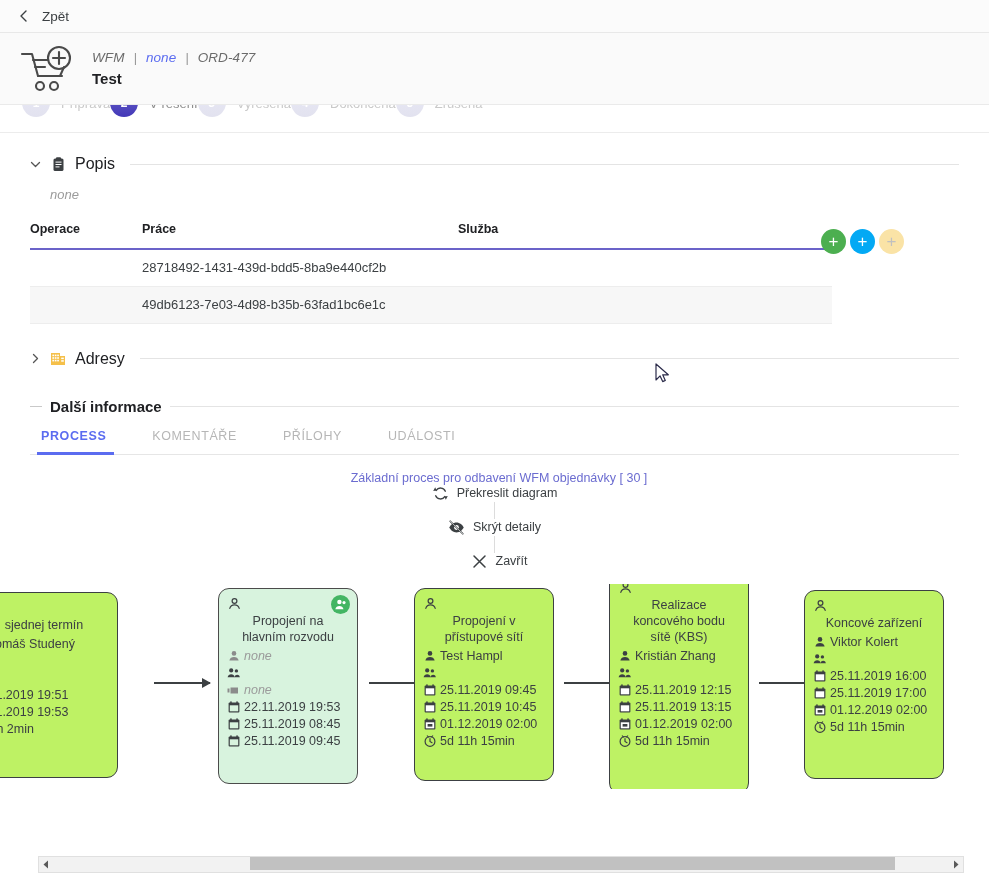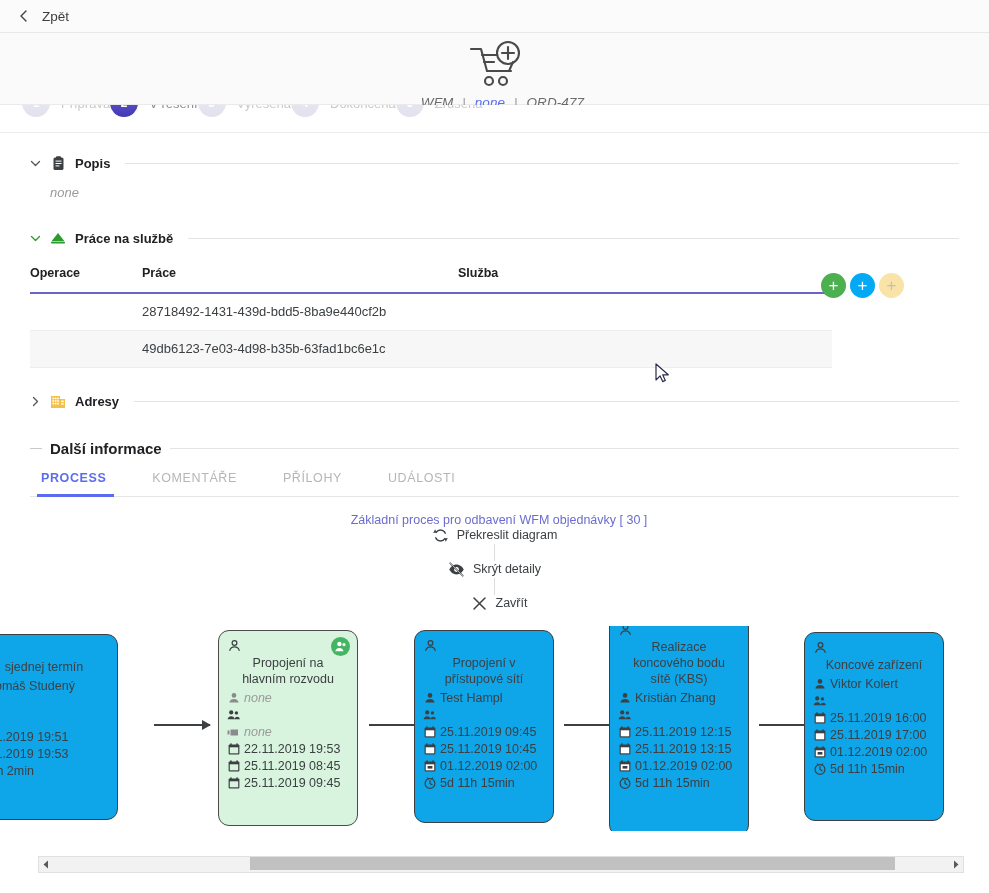--- a/index.html
+++ b/index.html
@@ -30,21 +30,20 @@
   .backbar .lbl{font-size:13.5px;color:#3c4043;}
 
   
   .header{
     height:72px;width:100%;
     background:#fafafa;
     border-bottom:1px solid #eaeaea;
     display:flex;align-items:center;
     padding-left:16px;
     position:relative;
-    flex-direction:column;
   }
   .cart-ico{width:62px;height:56px;flex:0 0 62px;margin-right:14px;
             display:flex;align-items:center;justify-content:center;}
   .head-txt{display:flex;flex-direction:column;justify-content:center;gap:5px;}
   .crumbs{font-size:13.5px;font-style:italic;color:#6b6b6b;letter-spacing:.1px;}
   .crumbs .sep{color:#9a9a9a;margin:0 5px;}
   .crumbs .lnk{color:#5b6cf0;font-style:italic;}
   .title{font-size:15px;font-weight:bold;color:#202124;}
 
   
@@ -72,21 +71,21 @@
 
   
   .content{padding:0 30px;}
 
   .sect-head{
     display:flex;align-items:center;gap:9px;
     margin-top:22px;
   }
   .sect-head .caret{width:11px;flex:0 0 11px;display:flex;align-items:center;justify-content:center;color:#4f8a3d;}
   .sect-head .sico{width:16px;height:16px;flex:0 0 16px;display:flex;align-items:center;justify-content:center;}
-  .sect-head .stitle{font-size:13px;font-weight:bold;color:#202124;white-space:nowrap;}
+  .sect-head .stitle{font-size:16px;font-weight:normal;color:#202124;white-space:nowrap;}
   .sect-head .rule{flex:1;height:1px;background:#e4e4e4;margin-left:6px;}
 
   .desc-val{font-size:13px;color:#9b9b9b;font-style:italic;margin:14px 0 0 20px;}
 
   
   .table-block{margin-top:20px;position:relative;}
   .tbl{width:802px;border-collapse:collapse;table-layout:fixed;}
   .tbl th{
     text-align:left;font-size:12.5px;font-weight:bold;color:#202124;
     padding:0 0 12px 0;
@@ -156,21 +155,21 @@
   
   .diagram-vp{
     position:relative;margin-top:14px;height:205px;overflow:hidden;
     margin-left:-30px;margin-right:-30px;padding-left:30px;
   }
   .diagram{position:relative;height:205px;}
   .node{
     position:absolute;top:0;
     width:140px;
     border:1.6px solid #3c4043;border-radius:11px;
-    background:#0ea5e9;
+    background:#bef264;
     padding:7px 8px 8px 8px;
   }
   .node.green{background:#d8f3de;border-color:#4b4b4b;}
   .node .nhdr{height:16px;position:relative;margin-bottom:1px;}
   .node .pico{position:absolute;left:1px;top:0;width:14px;height:14px;}
   .node .badge{
     position:absolute;right:-1px;top:-1px;width:19px;height:19px;border-radius:50%;
     background:#43b563;display:flex;align-items:center;justify-content:center;
   }
   .node .ntitle{
@@ -288,35 +287,20 @@
           <rect x="4.5" y="4.6" width="6" height="1" fill="#fff"></rect>
           <rect x="4.5" y="7" width="6" height="1" fill="#fff"></rect>
           <rect x="4.5" y="9.4" width="4" height="1" fill="#fff"></rect>
         </svg>
     </span>
     <span class="stitle">Popis</span>
     <span class="rule"></span>
   </div>
   <div class="desc-val">none</div>
 
-  <div class="sect-head" style="margin-top:30px">
-    <span class="caret">
-      <svg width="11" height="11" viewBox="0 0 11 11">
-          <path d="M1.5 3.5L5.5 7.5 9.5 3.5" fill="none" stroke="#2e9b2e" stroke-width="1.3" stroke-linecap="round" stroke-linejoin="round"></path>
-        </svg>
-    </span>
-    <span class="sico">
-      <svg width="16" height="14" viewBox="0 0 16 14">
-          <path d="M8 2L14.5 10.3H1.5z" fill="#2e9b2e"></path>
-          <rect x="1" y="10.8" width="14" height="1.8" rx=".8" fill="#2e9b2e"></rect>
-        </svg>
-    </span>
-    <span class="stitle">Práce na službě</span>
-    <span class="rule"></span>
-  </div>
 
   <div class="table-block">
     <div class="addbtns">
       <button class="addbtn green">+</button>
       <button class="addbtn blue">+</button>
       <button class="addbtn amber">+</button>
     </div>
     <table class="tbl">
       <thead>
         <tr>

